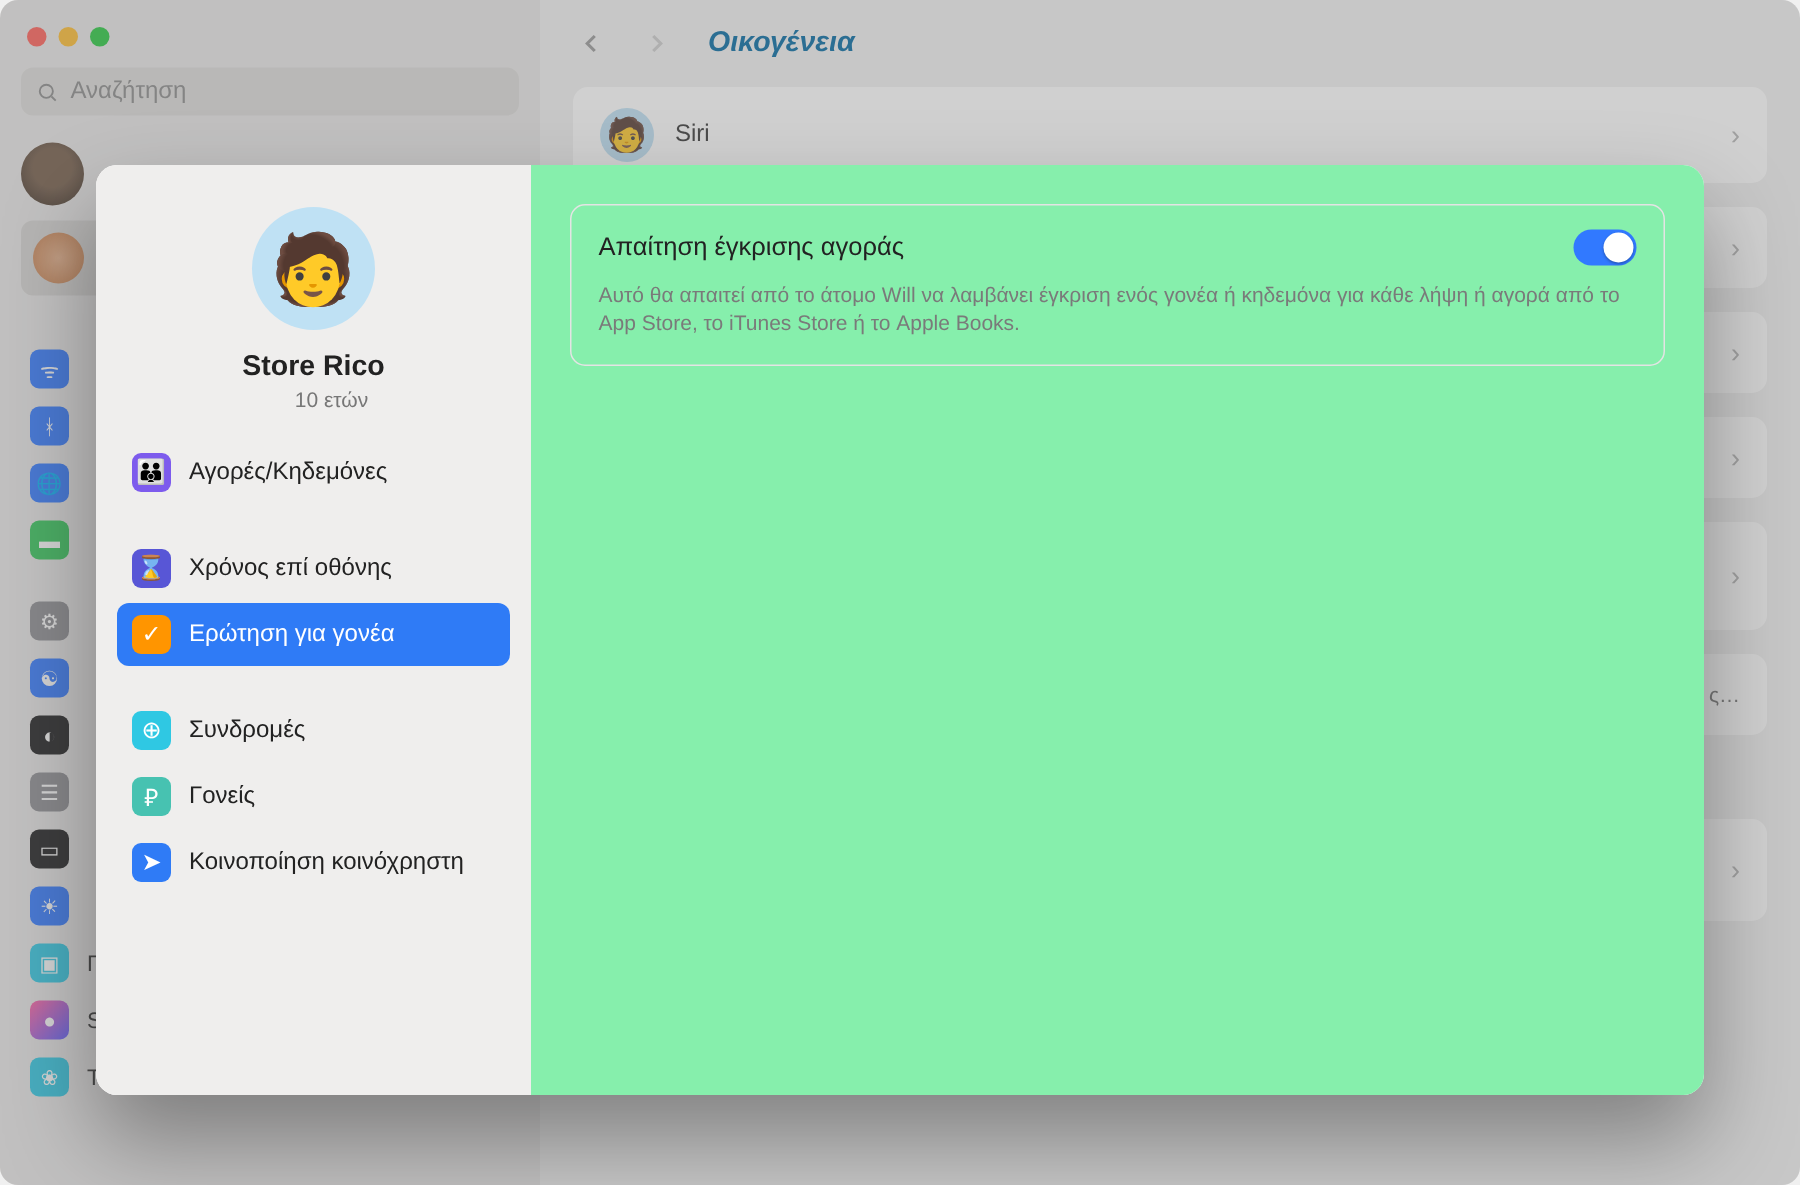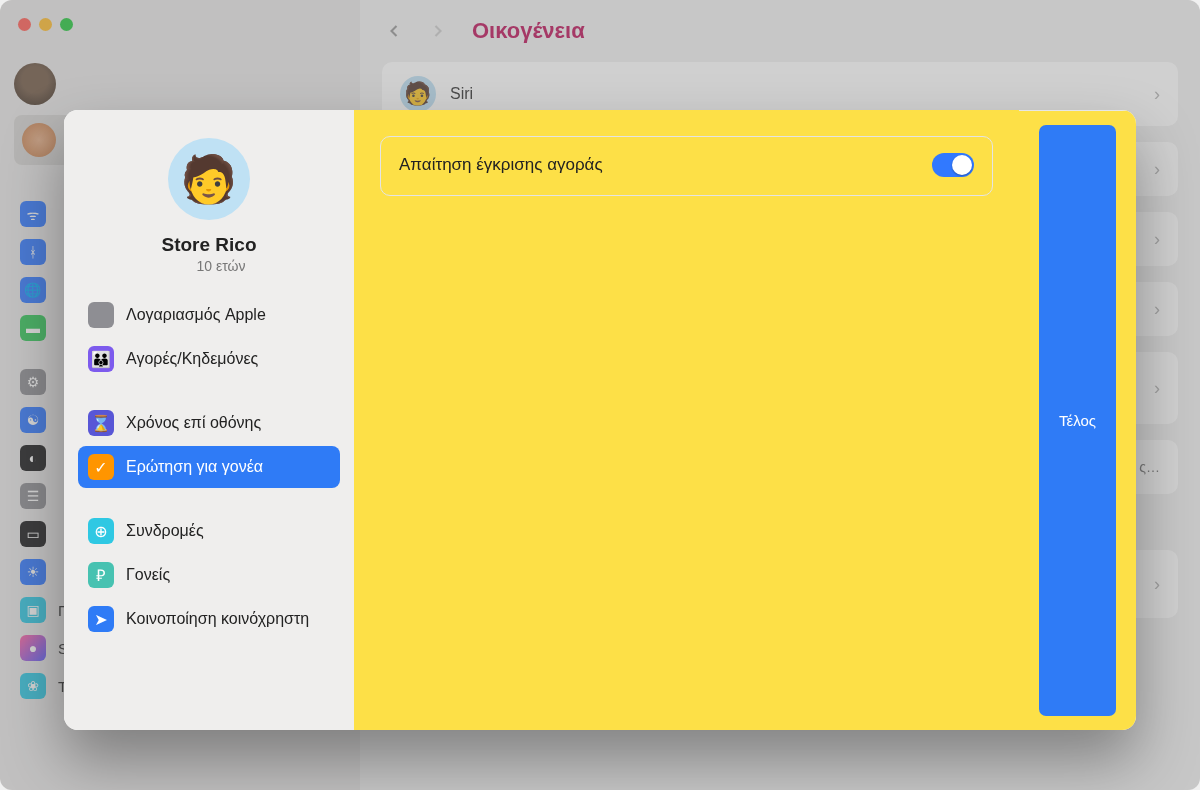--- a/index.html
+++ b/index.html
@@ -83,21 +83,21 @@
   .bg-header {
     display: flex;
     align-items: center;
     gap: 24px;
     padding: 18px 24px 10px 24px;
   }
   .bg-header .navbtn {
     width: 20px; height: 20px; color: #999;
   }
   .bg-header-title {
-    font-size: 22px; font-weight: 600; color: #be185d;
+    font-size: 19px; font-weight: 600; color: #0369a1; font-style: italic;
   }
   .bg-card {
     margin: 8px 22px;
     background: #fff;
     border-radius: 10px;
     display:flex;align-items:center;
     padding: 14px 18px;
     gap: 14px;
     font-size: 16px;
     color: #333;
@@ -157,22 +157,22 @@
     font-size: 16px; color:#222; cursor:pointer;
   }
   .side-item.selected { background:#2f7bf6; color:#fff;}
   .side-icon {
     width: 26px; height: 26px; border-radius:6px;
     display:flex;align-items:center;justify-content:center;
     color:#fff; flex-shrink:0;
   }
   .modal-main {
     flex:1;
-    display:flex; flex-direction:row;
-    background:#fde047;
+    display:flex; flex-direction:column;
+    background:#86efac;
   }
   .content {
     flex:1; padding: 26px 26px;
   }
   .setting-card {
     border: 1px solid #e4e4e4;
     border-radius: 10px;
     padding: 16px 18px 18px 18px;
   }
   .setting-row {
@@ -215,20 +215,27 @@
 
 <div class="window">
 
   <div class="bg">
     <div class="bg-sidebar">
       <div class="traffic">
         <div class="dot red"></div>
         <div class="dot yellow"></div>
         <div class="dot green"></div>
       </div>
+      <div class="search-wrap">
+        <svg viewBox="0 0 24 24" fill="none" stroke="#8b8b8b" stroke-width="2">
+            <circle cx="11" cy="11" r="7"></circle>
+            <line x1="21" y1="21" x2="16.5" y2="16.5"></line>
+          </svg>
+        <span>Αναζήτηση</span>
+      </div>
       <div class="bg-userrow">
         <div class="bg-avatar"></div>
       </div>
       <div class="bg-userrow" style="background:#d6d5d3;border-radius:8px;padding:8px;margin-top:4px;">
         <div class="bg-avatar" style="width:34px;height:34px;background:radial-gradient(circle,#e6b089,#c77d4a);"></div>
       </div>
 
       <div style="height:14px"></div>
       <div class="bg-nav">
         <div class="bg-nav-item">
@@ -326,24 +333,20 @@
       <div class="profile">
         <div class="profile-avatar">
             <span>🧑</span>
           </div>
         <div class="profile-name">Store Rico</div>
         <div class="profile-sub">10 ετών</div>
       </div>
 
       <div class="side-list">
         <div class="side-item">
-          <div class="side-icon ic-gray"></div>
-          <span>Λογαριασμός Apple</span>
-        </div>
-        <div class="side-item">
           <div class="side-icon ic-purple">👪</div>
           <span>Αγορές/Κηδεμόνες</span>
         </div>
 
         <div class="side-group-gap"></div>
 
         <div class="side-item">
           <div class="side-icon ic-indigo">⌛</div>
           <span>Χρόνος επί οθόνης</span>
         </div>
@@ -369,21 +372,19 @@
       </div>
     </div>
 
     <div class="modal-main">
       <div class="content">
         <div class="setting-card">
           <div class="setting-row">
             <div class="setting-title">Απαίτηση έγκρισης αγοράς</div>
             <div class="switch"></div>
           </div>
-        </div>
-      </div>
-      <div class="footer">
-        <button class="done-btn">Τέλος</button>
+          <div class="setting-desc">Αυτό θα απαιτεί από το άτομο Will να λαμβάνει έγκριση ενός γονέα ή κηδεμόνα για κάθε λήψη ή αγορά από το App Store, το iTunes Store ή το Apple Books.</div>
+        </div>
       </div>
     </div>
   </div>
 
 </div>
 
 </body></html>

